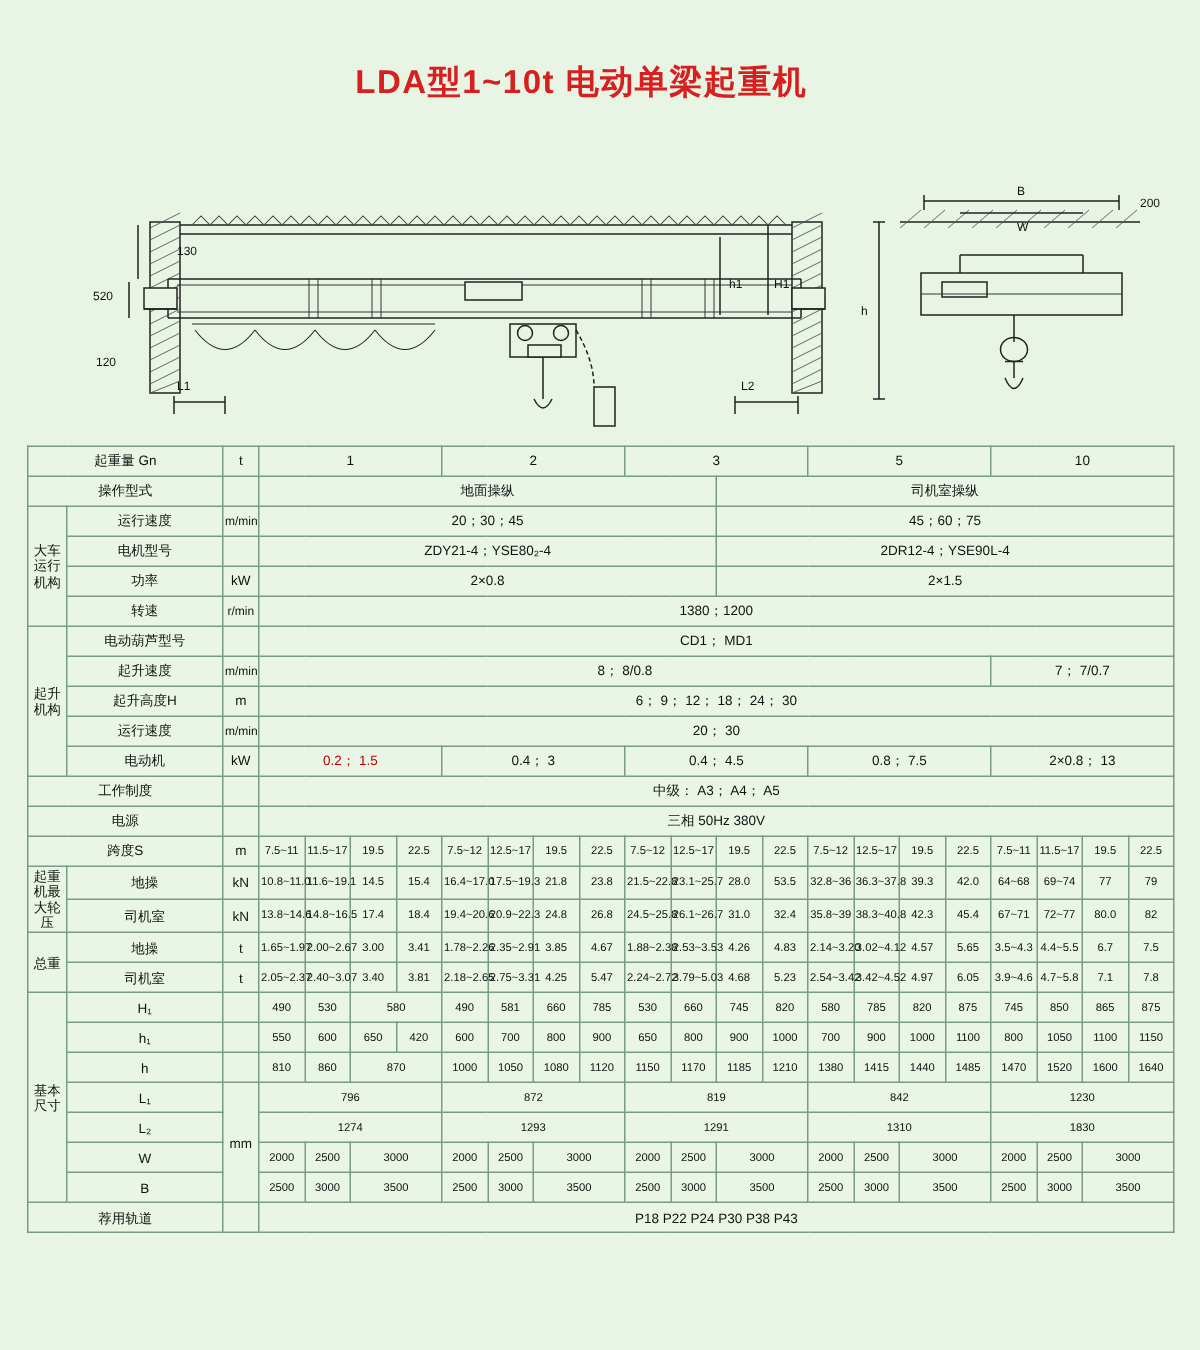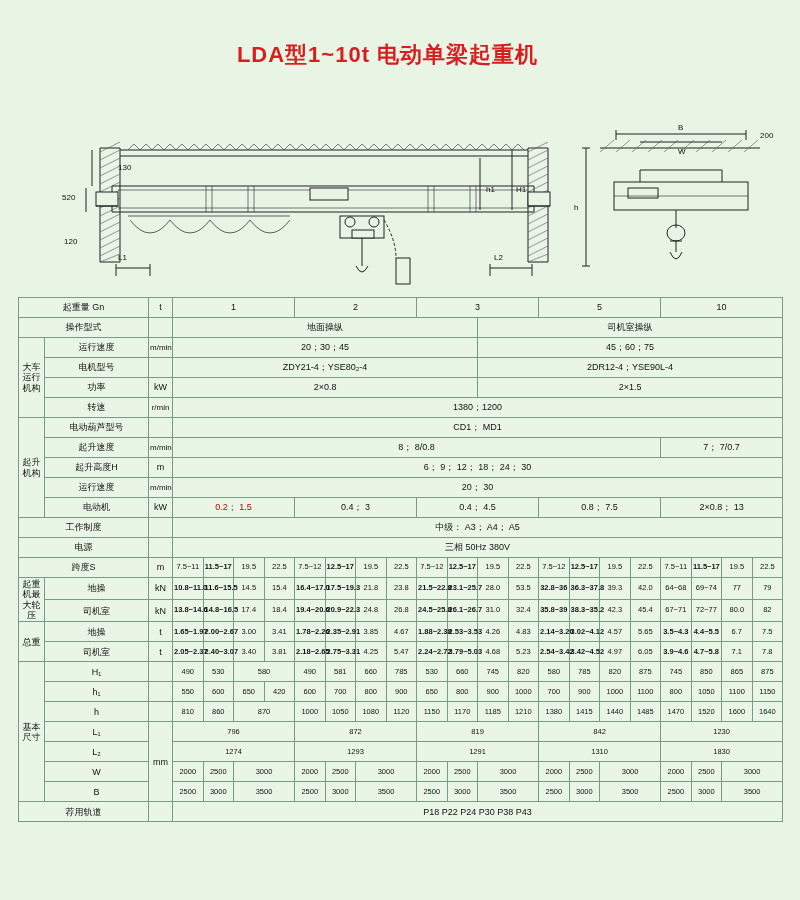--- a/index.html
+++ b/index.html
@@ -41,21 +41,21 @@
     vertical-align:middle;
     padding:1px 1px;
     line-height:1.15;
     height:17px;
     background:#e9f6e5;
   }
   td.lbl{ background:#dff0d8;}
   td.grp{ background:#cde6c5; font-weight:normal; width:26px;}
   td.unit{ width:22px; background:#dff0d8;}
   td.name{ width:104px; background:#e4f2de;}
-  td.two{line-height:1.05;font-weight:bold;}
+  td.two{line-height:1.05;}
   .sm{font-size:8px;}
   .xsm{font-size:7.5px;}
   td.red{color:#c00000;}
 </style>
 </head>
 <body>
 
 <div class="page">
 
   <div class="title">LDA型1~10t 电动单梁起重机</div>
@@ -340,21 +340,21 @@
       <td class="xsm two">11.5~17</td>
       <td class="xsm">19.5</td>
       <td class="xsm">22.5</td>
     </tr>
 
     <tr>
       <td class="grp" rowspan="2">起重机最大轮压</td>
       <td class="name">地操</td>
       <td class="unit">kN</td>
       <td class="xsm two">10.8~11.0</td>
-      <td class="xsm two">11.6~15.5</td>
+      <td class="xsm two">11.6~19.1</td>
       <td class="xsm">14.5</td>
       <td class="xsm">15.4</td>
       <td class="xsm two">16.4~17.0</td>
       <td class="xsm two">17.5~19.3</td>
       <td class="xsm">21.8</td>
       <td class="xsm">23.8</td>
       <td class="xsm two">21.5~22.8</td>
       <td class="xsm two">23.1~25.7</td>
       <td class="xsm">28.0</td>
       <td class="xsm">53.5</td>
@@ -376,21 +376,21 @@
       <td class="xsm">18.4</td>
       <td class="xsm two">19.4~20.6</td>
       <td class="xsm two">20.9~22.3</td>
       <td class="xsm">24.8</td>
       <td class="xsm">26.8</td>
       <td class="xsm two">24.5~25.8</td>
       <td class="xsm two">26.1~26.7</td>
       <td class="xsm">31.0</td>
       <td class="xsm">32.4</td>
       <td class="xsm two">35.8~39</td>
-      <td class="xsm two">38.3~35.2</td>
+      <td class="xsm two">38.3~40.8</td>
       <td class="xsm">42.3</td>
       <td class="xsm">45.4</td>
       <td class="xsm">67~71</td>
       <td class="xsm">72~77</td>
       <td class="xsm">80.0</td>
       <td class="xsm">82</td>
     </tr>
 
     <tr>
       <td class="grp" rowspan="2">总重</td>

